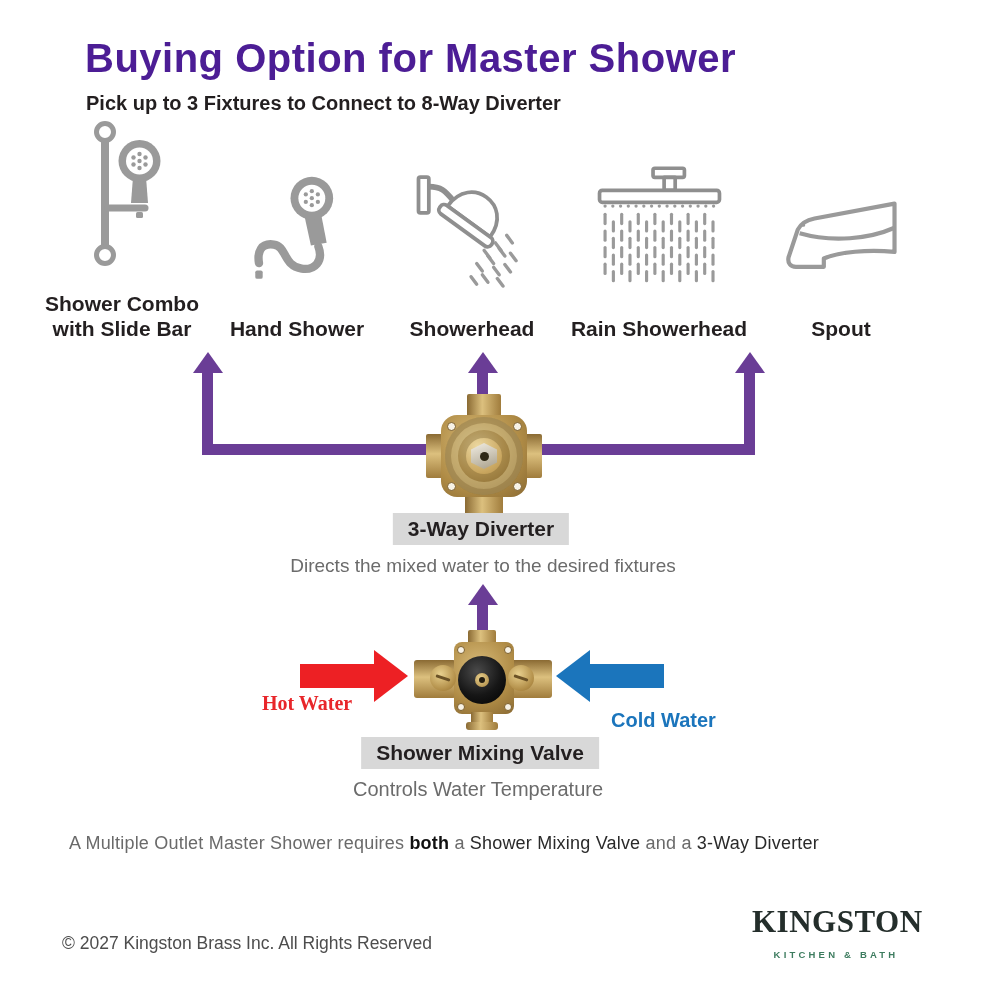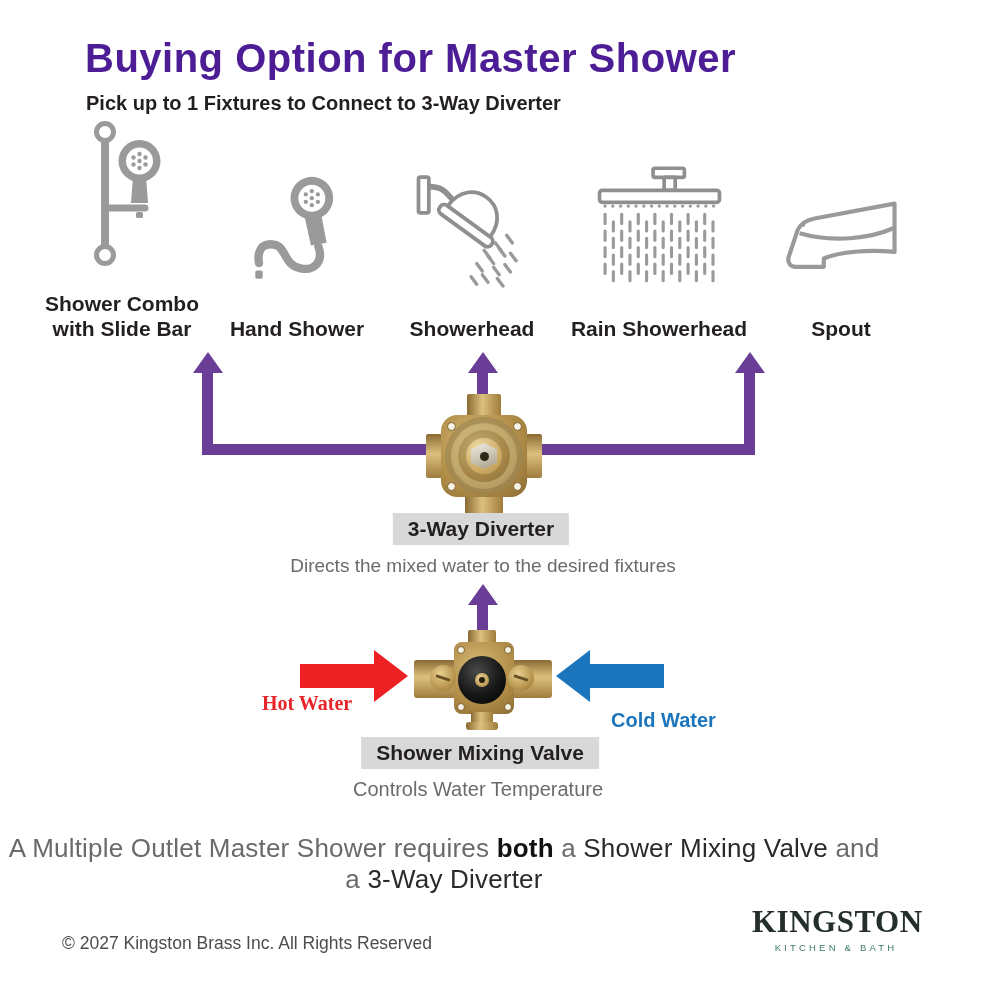--- a/index.html
+++ b/index.html
@@ -41,36 +41,36 @@
   .hot-head{width:0;height:0;border-top:26px solid transparent;border-bottom:26px solid transparent;border-left:34px solid #ed2024;}
   .cold-shaft{background:#1b75bc;}
   .cold-head{width:0;height:0;border-top:26px solid transparent;border-bottom:26px solid transparent;border-right:34px solid #1b75bc;}
   .hot-label{font-size:20px;font-weight:700;color:#e8262a;font-family:Liberation Serif, serif;}
   .cold-label{font-size:20px;font-weight:700;color:#1b75bc;}
   
   .tagbox{background:#d8d8d8;padding:4px 15px;font-size:21px;font-weight:700;color:#231f20;white-space:nowrap;}
   .desc{font-size:19px;font-weight:400;color:#6b6b6b;white-space:nowrap;}
   .centerx{transform:translateX(-50%);}
   
-  .summary{left:0;top:833px;width:888px;text-align:center;font-size:26px;color:#6a6a6a;letter-spacing:.2px;}
+  .summary{left:0;top:833px;width:888px;text-align:center;font-size:18px;color:#6a6a6a;letter-spacing:.2px;}
   .sum-bold{font-weight:700;color:#111;}
   .sum-dark{color:#2a2a2a;}
   
   .copyright{left:62px;top:933px;font-size:17.5px;color:#4d4d4d;}
   .logo{left:752px;top:906px;width:168px;text-align:center;}
   .brand{font-family:"Liberation Serif", serif;font-size:31px;font-weight:700;letter-spacing:.5px;color:#242e2b;line-height:1;}
-  .brand-tagline{margin-top:5px;font-size:9.5px;font-weight:400;letter-spacing:3.2px;color:#3d7c5f;}
+  .brand-tagline{margin-top:12px;font-size:9.5px;font-weight:700;letter-spacing:3.2px;color:#3d7c5f;}
 </style>
 </head>
 <body>
 
 <div class="canvas">
 
   <div class="abs title">Buying Option for Master Shower</div>
-  <div class="abs subtitle">Pick up to 1 Fixtures to Connect to 3-Way Diverter</div>
+  <div class="abs subtitle">Pick up to 3 Fixtures to Connect to 8-Way Diverter</div>
 
   <div class="abs fixture" style="left:32px;">
     <div class="fixture-iconbox">
       <svg width="110" height="152" viewBox="0 0 110 152">
         <line x1="38" y1="21" x2="38" y2="132" stroke="#9a9a9a" stroke-width="8"></line>
         <circle cx="38" cy="15" r="8.5" fill="#fff" stroke="#9a9a9a" stroke-width="5"></circle>
         <circle cx="38" cy="138" r="8.5" fill="#fff" stroke="#9a9a9a" stroke-width="5"></circle>
         <line x1="41" y1="91" x2="78" y2="91" stroke="#9a9a9a" stroke-width="7" stroke-linecap="round"></line>
         <polygon points="66,60 79,60 81,86 64,86" fill="#9a9a9a"></polygon>
         <rect x="69" y="95" width="7" height="6" rx="1.5" fill="#9a9a9a"></rect>

